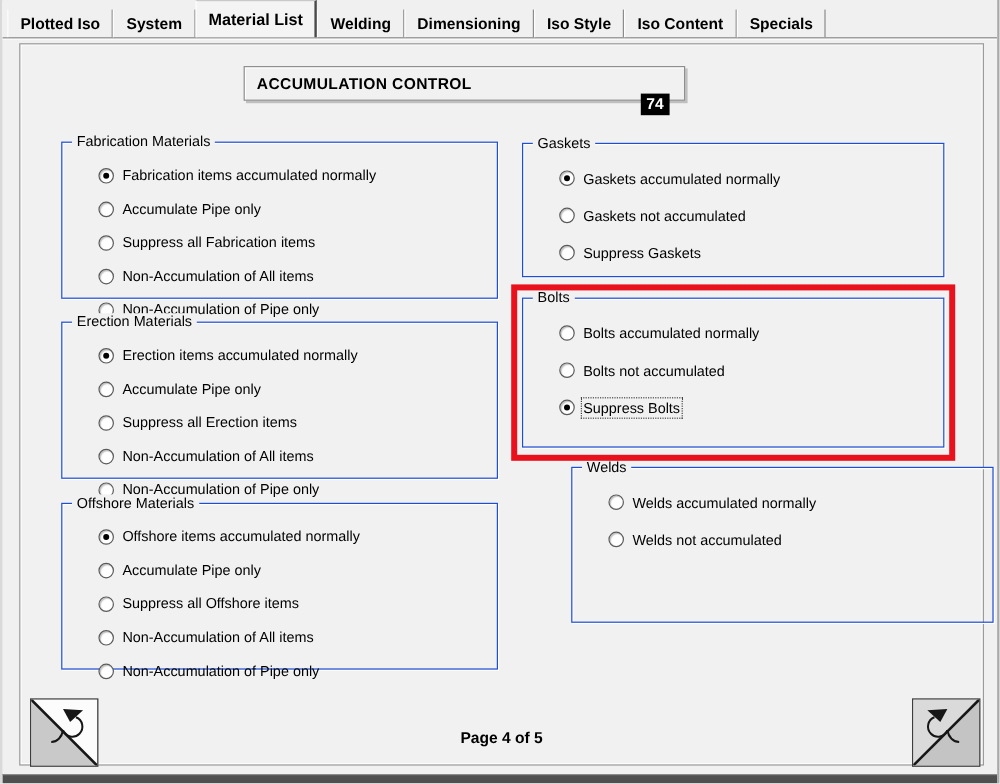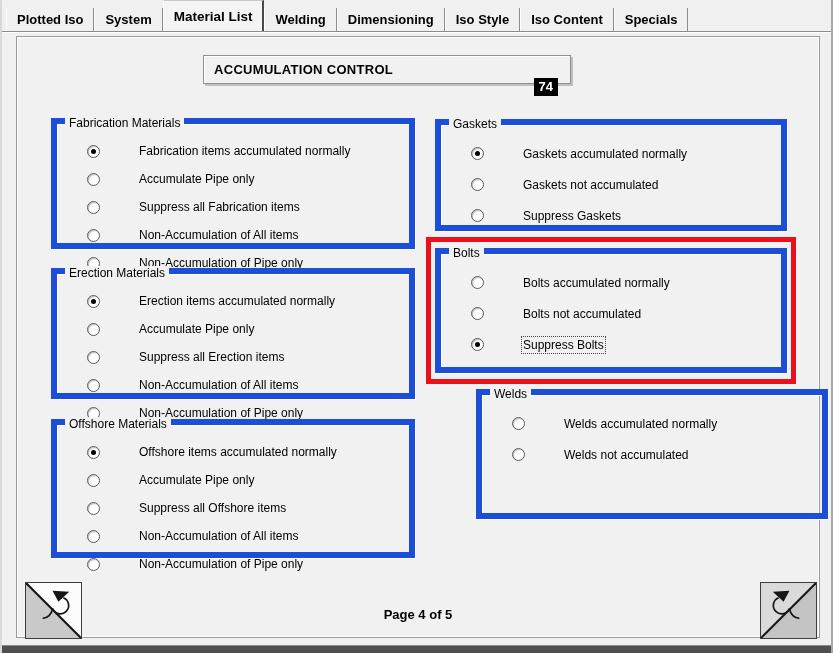--- a/index.html
+++ b/index.html
@@ -36,29 +36,29 @@
     position:absolute;left:186px;top:18px;width:368px;height:29px;
     box-sizing:border-box;background:#f1f1f1;border:1px solid #8f8f8f;
     box-shadow:inset 1px 1px 0 #ffffff, 2px 2px 0 #bfbfbf;
     display:flex;align-items:center;
   }
   .hdr-title{font-weight:700;font-size:13px;letter-spacing:.3px;margin-left:10px;flex:1;}
   .badge{background:#000;color:#fff;font-weight:700;font-size:13px;line-height:16px;padding:1px 5px;margin-right:12px;margin-top:35px;}
   
   .group{
     position:absolute;box-sizing:border-box;
-    border:6px solid #1d4ed8;
+    border:1px solid #1d4ed8;
     box-shadow:inset 1px 1px 0 #ffffff, 1px 1px 0 #ffffff;
   }
   .gtitle{
     position:absolute;top:-8px;left:8px;background:#f1f1f1;
     padding:0 4px;font-size:12px;line-height:14px;white-space:nowrap;
   }
   .opts{padding-top:13px;}
-  .opt{display:flex;align-items:center;height:28px;padding-left:30px;cursor:default;gap:32px;}
+  .opt{display:flex;align-items:center;height:28px;padding-left:30px;cursor:default;}
   .opts.spaced .opt{height:31px;}
   .radio{
     width:13px;height:13px;border-radius:50%;background:#fff;
     border:1px solid #5a5a5a;box-sizing:border-box;position:relative;
     box-shadow:inset 1px 1px 1px rgba(0,0,0,.25);flex:0 0 13px;
   }
   .radio.selected::after{
     content:"";position:absolute;left:3px;top:3px;width:5px;height:5px;
     border-radius:50%;background:#000;
   }

